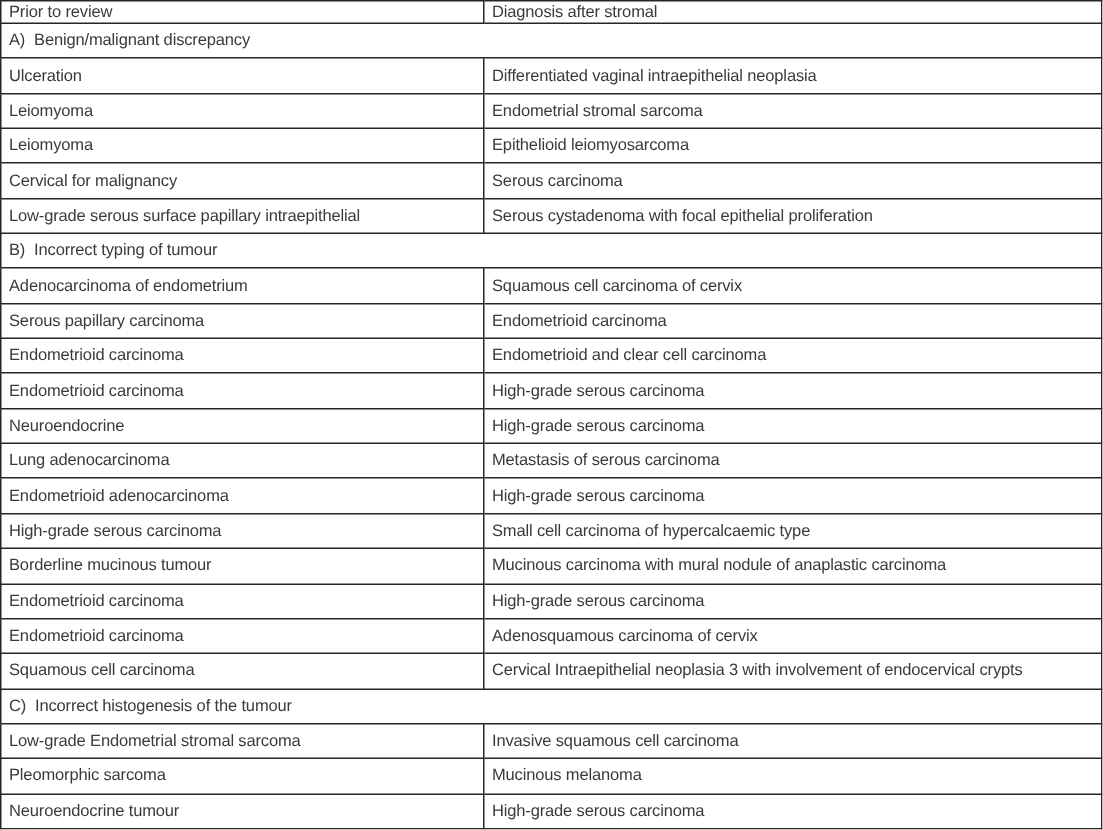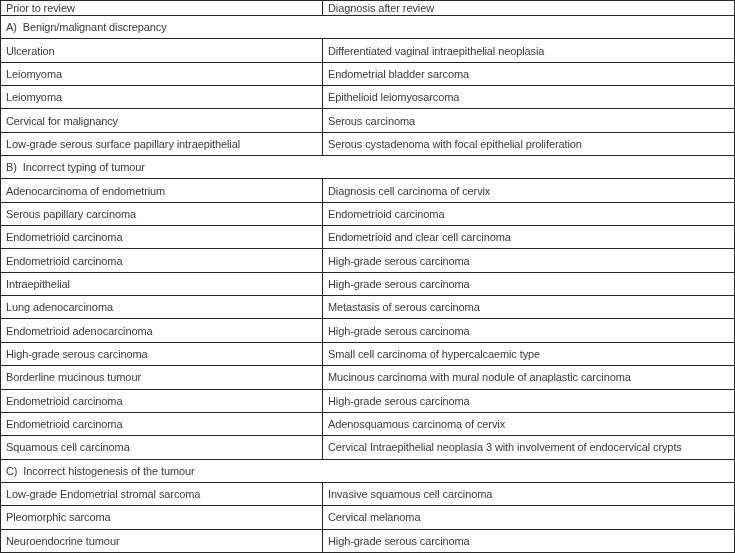--- a/index.html
+++ b/index.html
@@ -36,68 +36,68 @@
 <body>
 
 <table class="review-table">
   <colgroup>
     <col class="col-prior">
     <col class="col-after">
   </colgroup>
   <thead>
     <tr>
       <th>Prior to review</th>
-      <th>Diagnosis after review</th>
+      <th>Diagnosis after stromal</th>
     </tr>
   </thead>
   <tbody id="table-body">
       <tr>
         <td colspan="2" class="section-cell">A)  Benign/malignant discrepancy</td>
       </tr>
       <tr>
         <td>Ulceration</td>
         <td>Differentiated vaginal intraepithelial neoplasia</td>
       </tr>
       <tr>
         <td>Leiomyoma</td>
-        <td>Endometrial bladder sarcoma</td>
+        <td>Endometrial stromal sarcoma</td>
       </tr>
       <tr>
         <td>Leiomyoma</td>
         <td>Epithelioid leiomyosarcoma</td>
       </tr>
       <tr>
         <td>Cervical for malignancy</td>
         <td>Serous carcinoma</td>
       </tr>
       <tr>
         <td>Low-grade serous surface papillary intraepithelial</td>
         <td>Serous cystadenoma with focal epithelial proliferation</td>
       </tr>
       <tr>
         <td colspan="2" class="section-cell">B)  Incorrect typing of tumour</td>
       </tr>
       <tr>
         <td>Adenocarcinoma of endometrium</td>
-        <td>Diagnosis cell carcinoma of cervix</td>
+        <td>Squamous cell carcinoma of cervix</td>
       </tr>
       <tr>
         <td>Serous papillary carcinoma</td>
         <td>Endometrioid carcinoma</td>
       </tr>
       <tr>
         <td>Endometrioid carcinoma</td>
         <td>Endometrioid and clear cell carcinoma</td>
       </tr>
       <tr>
         <td>Endometrioid carcinoma</td>
         <td>High-grade serous carcinoma</td>
       </tr>
       <tr>
-        <td>Intraepithelial</td>
+        <td>Neuroendocrine</td>
         <td>High-grade serous carcinoma</td>
       </tr>
       <tr>
         <td>Lung adenocarcinoma</td>
         <td>Metastasis of serous carcinoma</td>
       </tr>
       <tr>
         <td>Endometrioid adenocarcinoma</td>
         <td>High-grade serous carcinoma</td>
       </tr>
@@ -123,20 +123,20 @@
       </tr>
       <tr>
         <td colspan="2" class="section-cell">C)  Incorrect histogenesis of the tumour</td>
       </tr>
       <tr>
         <td>Low-grade Endometrial stromal sarcoma</td>
         <td>Invasive squamous cell carcinoma</td>
       </tr>
       <tr>
         <td>Pleomorphic sarcoma</td>
-        <td>Cervical melanoma</td>
+        <td>Mucinous melanoma</td>
       </tr>
       <tr>
         <td>Neuroendocrine tumour</td>
         <td>High-grade serous carcinoma</td>
       </tr>
     </tbody>
 </table>
 
 </body></html>

